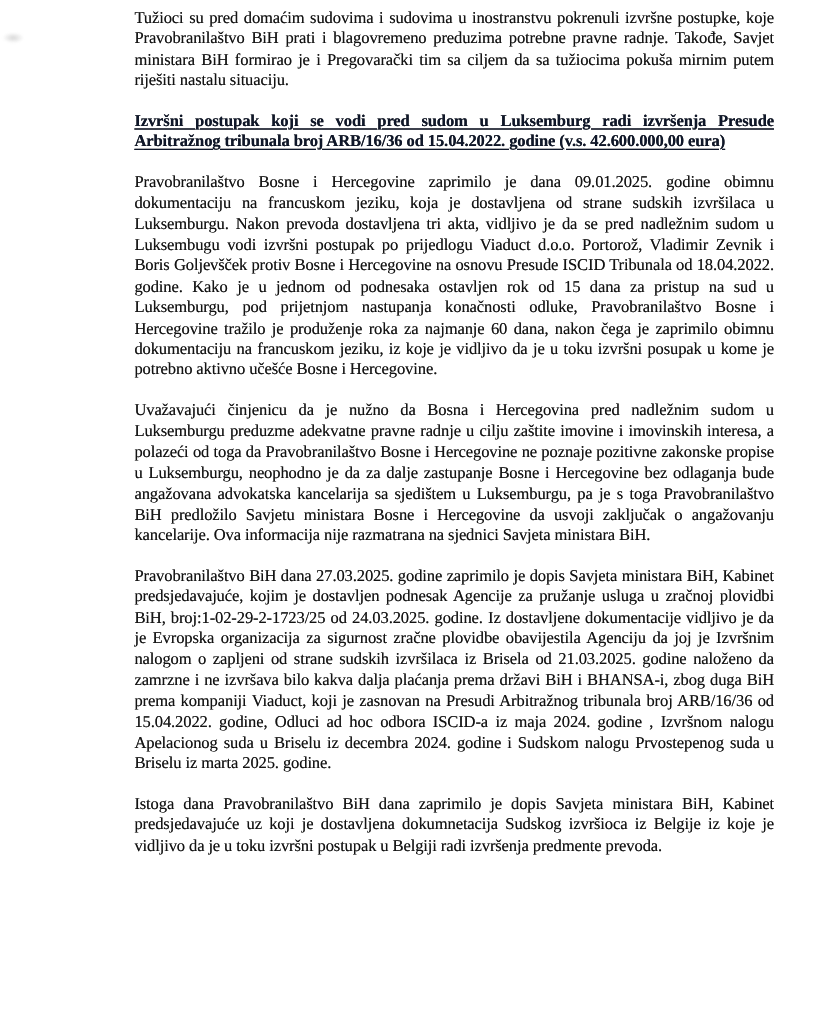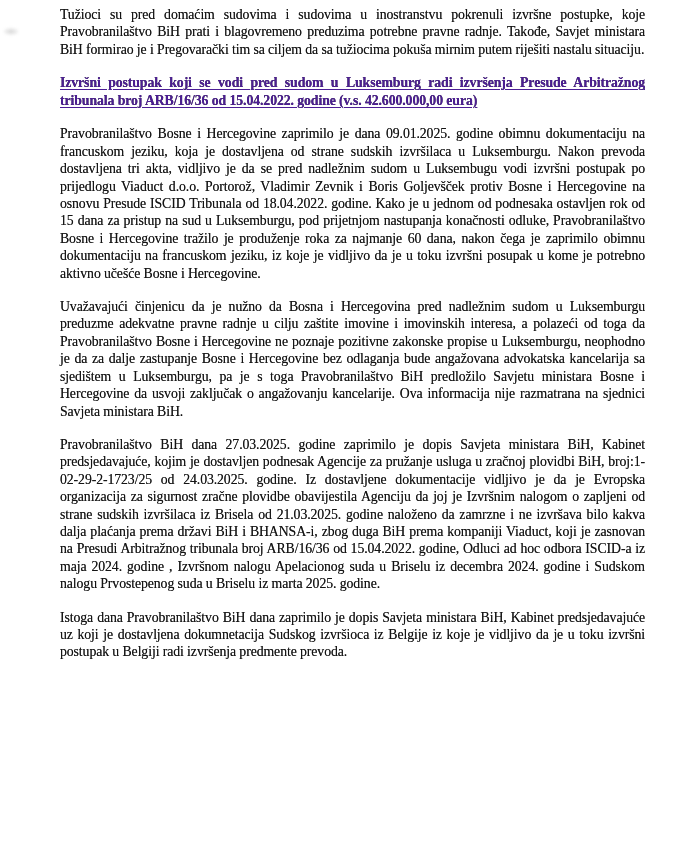--- a/index.html
+++ b/index.html
@@ -12,21 +12,21 @@
     height: 848px;
     overflow: hidden;
     font-family: "Liberation Serif", "DejaVu Serif", serif;
   }
   .page {
     position: relative;
     width: 682px;
     height: 848px;
     background: #ffffff;
     box-sizing: border-box;
-    padding: 6px 37px 0 60px;
+    padding: 6px 37px 0 112px;
     color: #161616;
   }
   .scan-smudge {
     position: absolute;
     left: 2px;
     top: 27px;
     width: 18px;
     height: 9px;
     background: radial-gradient(ellipse at center, rgba(140,140,140,0.35), rgba(140,140,140,0) 70%);
     filter: blur(1px);
@@ -47,21 +47,21 @@
     font-size: 13.8px;
     line-height: 17.6px;
     letter-spacing: -0.1px;
     font-weight: bold;
     text-align: justify;
     text-justify: inter-word;
     text-decoration: underline;
     text-decoration-thickness: 1.4px;
     text-underline-offset: 2px;
     text-shadow: 0 0 0.5px rgba(0,0,0,0.8);
-    color: #4c1d95;
+    color: #0f172a;
   }
 </style>
 </head>
 <body>
 
 <div class="page">
 
   <div class="scan-smudge"></div>
 
   <p class="para">Tužioci su pred domaćim sudovima i sudovima u inostranstvu pokrenuli izvršne postupke, koje Pravobranilaštvo BiH prati i blagovremeno preduzima potrebne pravne radnje. Takođe, Savjet ministara BiH formirao je i Pregovarački tim sa ciljem da sa tužiocima pokuša mirnim putem riješiti nastalu situaciju.</p>

